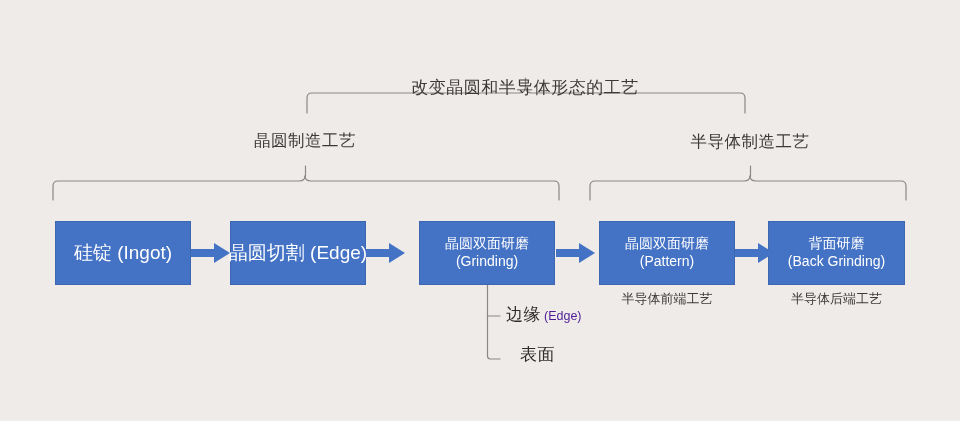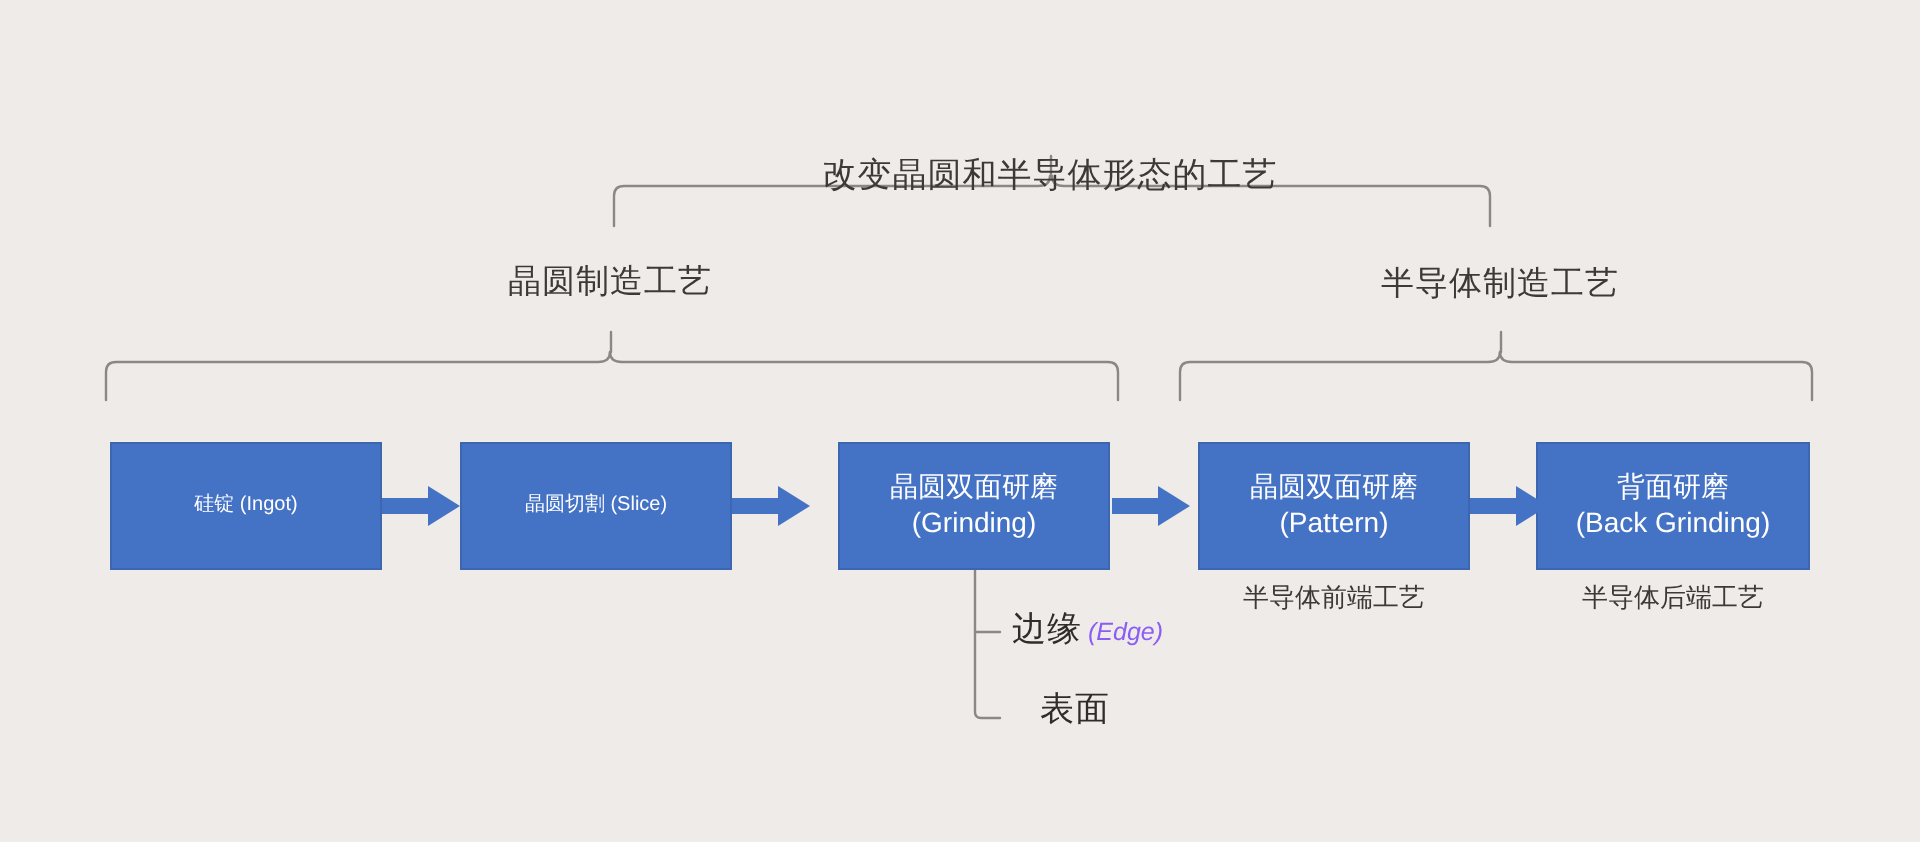--- a/index.html
+++ b/index.html
@@ -70,21 +70,21 @@
     color: #ffffff;
     line-height: 1.28;
     text-align: center;
   }
   .proc-box .ln {
     display: block;
     font-size: 14px;
     white-space: nowrap;
   }
   .proc-box.single .ln {
-    font-size: 10px;
+    font-size: 19px;
   }
   #box-ingot    { left: 55px;  width: 136px; }
   #box-slice    { left: 230px; width: 136px; }
   #box-grinding { left: 419px; width: 136px; }
   #box-pattern  { left: 599px; width: 136px; }
   #box-back     { left: 768px; width: 137px; }
 
   
   .arrow {
     position: absolute;
@@ -133,23 +133,22 @@
     left: 506px;
     white-space: nowrap;
     color: #2f2d2b;
   }
   .branch-label .cn {
     font-size: 17px;
     letter-spacing: 0.5px;
   }
   .branch-label .en {
     font-size: 12.5px;
-    color: #8b5cf6;
+    color: #4c1d95;
     margin-left: 3px;
-    font-style: italic;
   }
   #branch-edge    { top: 303px; }
   #branch-surface { top: 343px; margin-left: 14px; }
 </style>
 </head>
 <body>
 
 <div id="stage">
 
   <svg id="bracket-layer" viewBox="0 0 960 421" width="960" height="421">
@@ -184,21 +183,21 @@
 
   <div class="group-title" id="title-wafer">晶圆制造工艺</div>
 
   <div class="group-title" id="title-semi">半导体制造工艺</div>
 
   <div class="proc-box single" id="box-ingot">
     <span class="ln">硅锭 (Ingot)</span>
   </div>
 
   <div class="proc-box single" id="box-slice">
-    <span class="ln">晶圆切割 (Slice)</span>
+    <span class="ln">晶圆切割 (Edge)</span>
   </div>
 
   <div class="proc-box" id="box-grinding">
     <span class="ln">晶圆双面研磨</span>
     <span class="ln">(Grinding)</span>
   </div>
 
   <div class="proc-box" id="box-pattern">
     <span class="ln">晶圆双面研磨</span>
     <span class="ln">(Pattern)</span>

